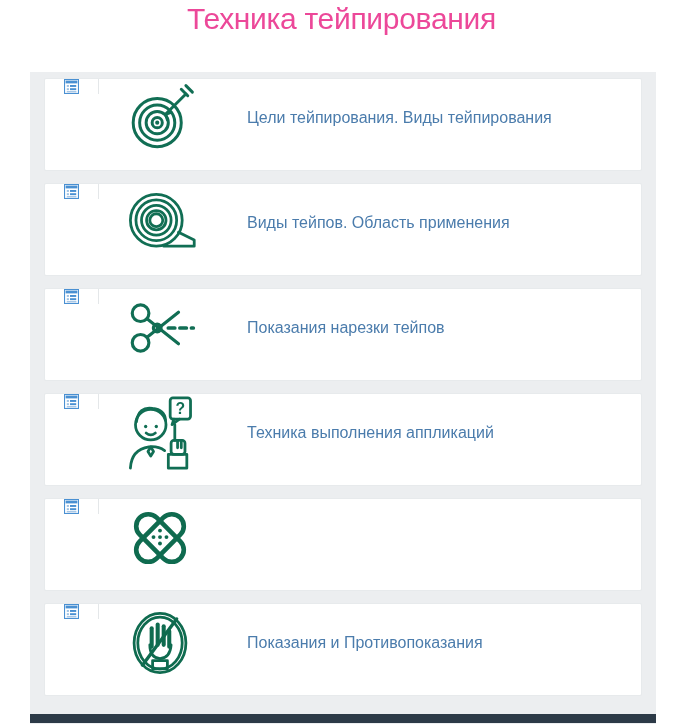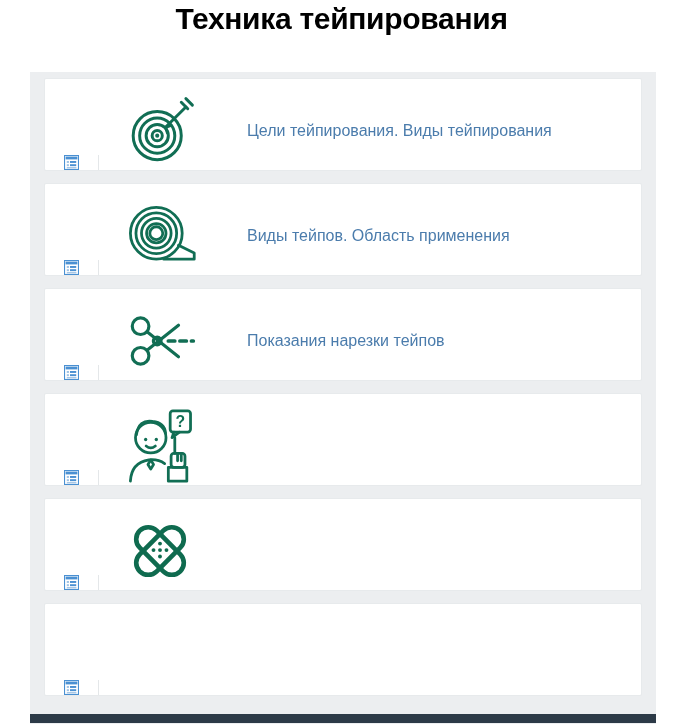--- a/index.html
+++ b/index.html
@@ -4,37 +4,37 @@
 <style>
   html,body{margin:0;padding:0;}
   body{
     width:683px;height:724px;position:relative;overflow:hidden;
     background:#ffffff;
     font-family:"Liberation Sans", sans-serif;
   }
   .page-title{
     position:absolute;top:2px;left:0;width:683px;
     text-align:center;
-    font-size:30px;font-weight:bold;color:#000000;
+    font-size:30px;font-weight:normal;color:#ec4899;
     letter-spacing:-0.3px;
   }
   .list-panel{
     position:absolute;left:30px;top:72px;width:626px;height:652px;
     background:#eceef0;
     box-sizing:border-box;
     padding:6px 14px;
   }
   .row{
     height:93px;
     background:#ffffff;
     border:1px solid #e7eaec;
     border-radius:2px;
     box-sizing:border-box;
     display:flex;
-    align-items:flex-end;
+    align-items:flex-start;
     margin-bottom:12px;
     cursor:pointer;
   }
   .row-left{
     width:53px;flex:0 0 53px;
     display:flex;align-items:center;justify-content:center;
     border-right:1px solid #e4e7e9;
   }
   .row-main{
     flex:1;display:flex;align-items:center;
@@ -170,20 +170,21 @@
           <circle cx="36" cy="35" r="1.8" fill="#116e54" stroke="none"></circle>
           <path d="M25 42 Q 30 46 35 42"></path>
           <path d="M8 80 Q 9 60 28 57 Q 38 56 45 61"></path>
           <path d="M30 57 L 27 62 L 30 67 L 33 62 Z"></path>
           <path d="M56 50 V 33"></path>
           <rect x="52" y="50" width="15" height="15" rx="3"></rect>
           <path d="M59 50 V 58 M 63 50 V 58"></path>
           <rect x="49" y="65" width="20" height="15"></rect>
         </svg>
       </div>
+      <a class="topic-link" href="#">Техника выполнения аппликаций</a>
     </div>
   </div>
 
   <div class="row">
     <div class="row-left">
       <svg width="15" height="15" viewBox="0 0 14 14">
         <rect x="0.5" y="0.5" width="13" height="13" fill="#ffffff" stroke="#4a90d2"></rect>
         <rect x="1.5" y="1.5" width="11" height="2.6" fill="#4a90d2"></rect>
         <rect x="2.6" y="5.6" width="2" height="1.8" fill="#9dc1e4"></rect>
           <rect x="5.6" y="5.6" width="5.8" height="1.8" fill="#4a90d2"></rect>
@@ -214,17 +215,33 @@
       <svg width="15" height="15" viewBox="0 0 14 14">
         <rect x="0.5" y="0.5" width="13" height="13" fill="#ffffff" stroke="#4a90d2"></rect>
         <rect x="1.5" y="1.5" width="11" height="2.6" fill="#4a90d2"></rect>
         <rect x="2.6" y="5.6" width="2" height="1.8" fill="#9dc1e4"></rect>
           <rect x="5.6" y="5.6" width="5.8" height="1.8" fill="#4a90d2"></rect>
         <rect x="2.6" y="8.6" width="2" height="1.8" fill="#9dc1e4"></rect>
           <rect x="5.6" y="8.6" width="5.8" height="1.8" fill="#4a90d2"></rect>
         <rect x="2.6" y="11.3" width="9" height="1.2" fill="#9dc1e4"></rect>
       </svg>
     </div>
+    <div class="row-main">
+      <div class="big-icon">
+        <svg width="74" height="78" viewBox="0 0 80 84" fill="none" stroke="#0f6b4f" stroke-width="3" stroke-linecap="round" stroke-linejoin="round">
+          <ellipse cx="40" cy="42" rx="28" ry="32"></ellipse>
+          <ellipse cx="40" cy="42" rx="24" ry="28"></ellipse>
+          <path d="M31 46 V 26" stroke-width="4.4"></path>
+          <path d="M37.5 44 V 22" stroke-width="4.4"></path>
+          <path d="M44 44 V 24" stroke-width="4.4"></path>
+          <path d="M50 46 V 29" stroke-width="4.4"></path>
+          <path d="M29 44 Q 29 58 40 59 Q 51 58 52 44"></path>
+          <rect x="32" y="61" width="16" height="9"></rect>
+          <path d="M58 16 L 21 66" stroke-width="3.6"></path>
+        </svg>
+      </div>
+      <a class="topic-link" href="#">Показания и Противопоказания</a>
+    </div>
   </div>
 
 </div>
 
 <div class="footer-bar"></div>
 
 </body></html>

